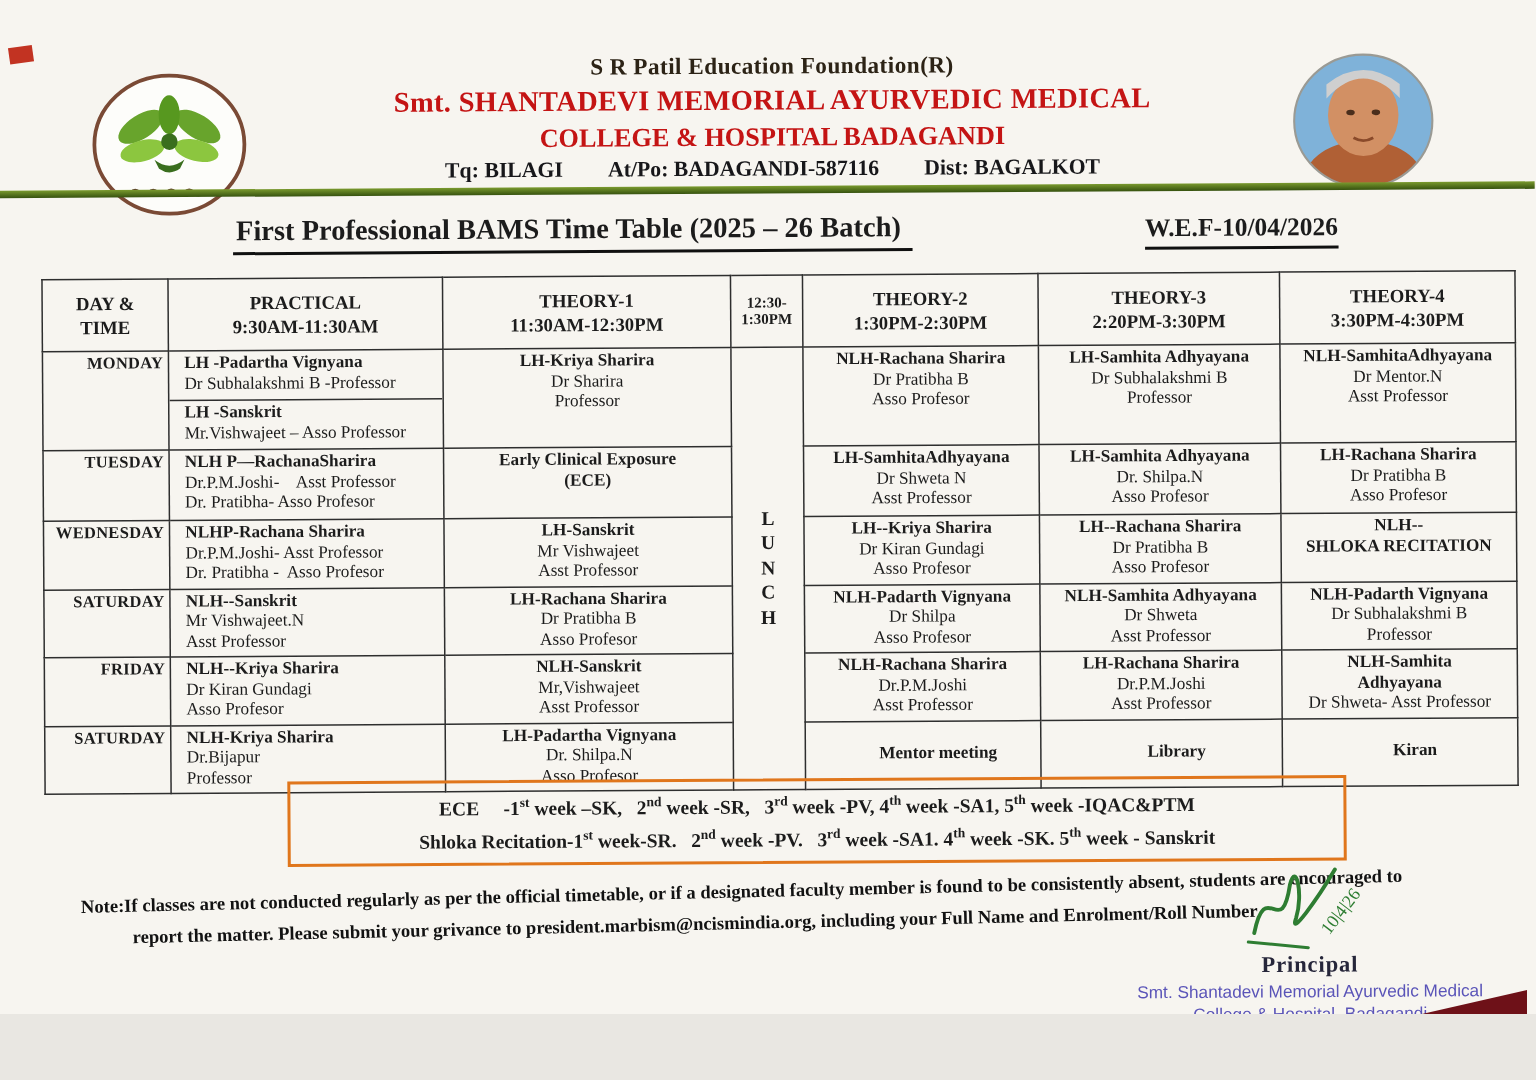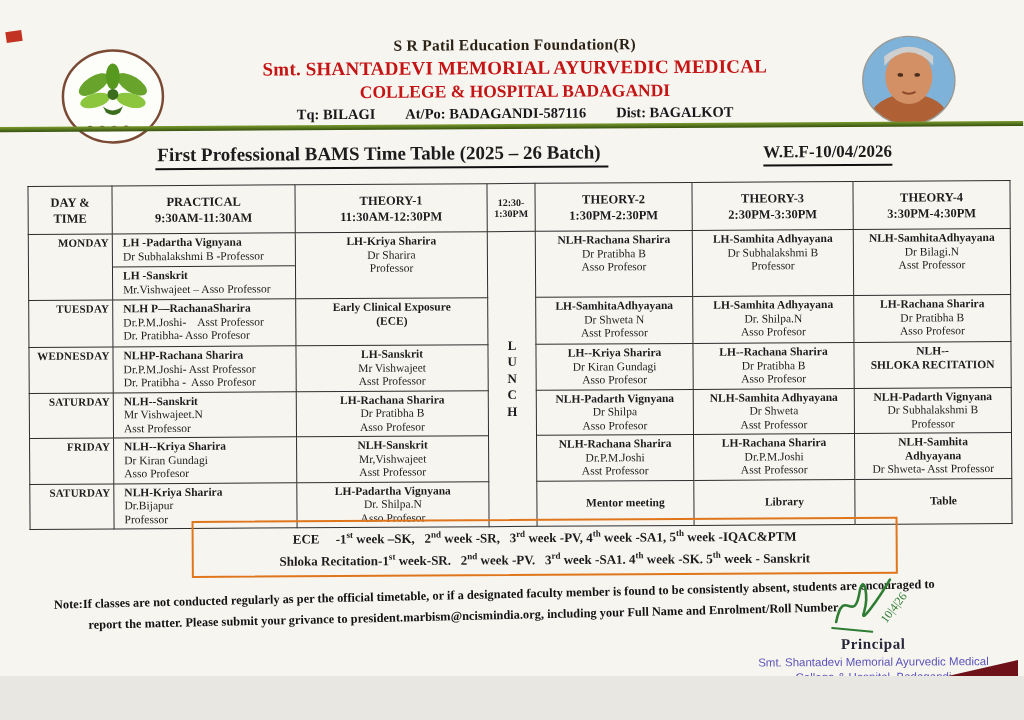--- a/index.html
+++ b/index.html
@@ -158,21 +158,21 @@
           <th class="lunch-h">
             <div>12:30-</div>
             <div>1:30PM</div>
           </th>
           <th>
             <div>THEORY-2</div>
             <div>1:30PM-2:30PM</div>
           </th>
           <th>
             <div>THEORY-3</div>
-            <div>2:30PM-3:30PM</div>
+            <div>2:20PM-3:30PM</div>
           </th>
           <th>
             <div>THEORY-4</div>
             <div>3:30PM-4:30PM</div>
           </th>
         </tr>
       </thead>
       <tbody>
           <tr>
             <td class="day-cell">
@@ -209,21 +209,21 @@
               <div class="ln">Dr Pratibha B</div>
               <div class="ln">Asso Profesor</div>
             </td>
             <td class="col-theory">
               <div class="ln subj">LH-Samhita Adhyayana</div>
               <div class="ln">Dr Subhalakshmi B</div>
               <div class="ln">Professor</div>
             </td>
             <td class="col-theory">
               <div class="ln subj">NLH-SamhitaAdhyayana</div>
-              <div class="ln">Dr Bilagi.N</div>
+              <div class="ln">Dr Mentor.N</div>
               <div class="ln">Asst Professor</div>
             </td>
           </tr>
           <tr>
             <td class="day-cell">
               <div class="day-label">TUESDAY</div>
             </td>
             <td class="col-practical">
               <div class="ln subj">NLH P—RachanaSharira</div>
               <div class="ln">Dr.P.M.Joshi-    Asst Professor</div>
@@ -352,21 +352,21 @@
               <div class="ln">Dr. Shilpa.N</div>
               <div class="ln">Asso Profesor</div>
             </td>
             <td class="col-theory vmid">
               <div class="ln subj">Mentor meeting</div>
             </td>
             <td class="col-theory vmid">
               <div class="ln subj">Library</div>
             </td>
             <td class="col-theory vmid">
-              <div class="ln subj">Table</div>
+              <div class="ln subj">Kiran</div>
             </td>
           </tr>
         </tbody>
     </table>
 
     <div class="ece-box">
       <div class="ece-line">ECE     -1<sup>st</sup> week –SK,   2<sup>nd</sup> week -SR,   3<sup>rd</sup> week -PV, 4<sup>th</sup> week -SA1, 5<sup>th</sup> week -IQAC&amp;PTM</div>
       <div class="ece-line">Shloka Recitation-1<sup>st</sup> week-SR.   2<sup>nd</sup> week -PV.   3<sup>rd</sup> week -SA1. 4<sup>th</sup> week -SK. 5<sup>th</sup> week - Sanskrit</div>
     </div>
 

